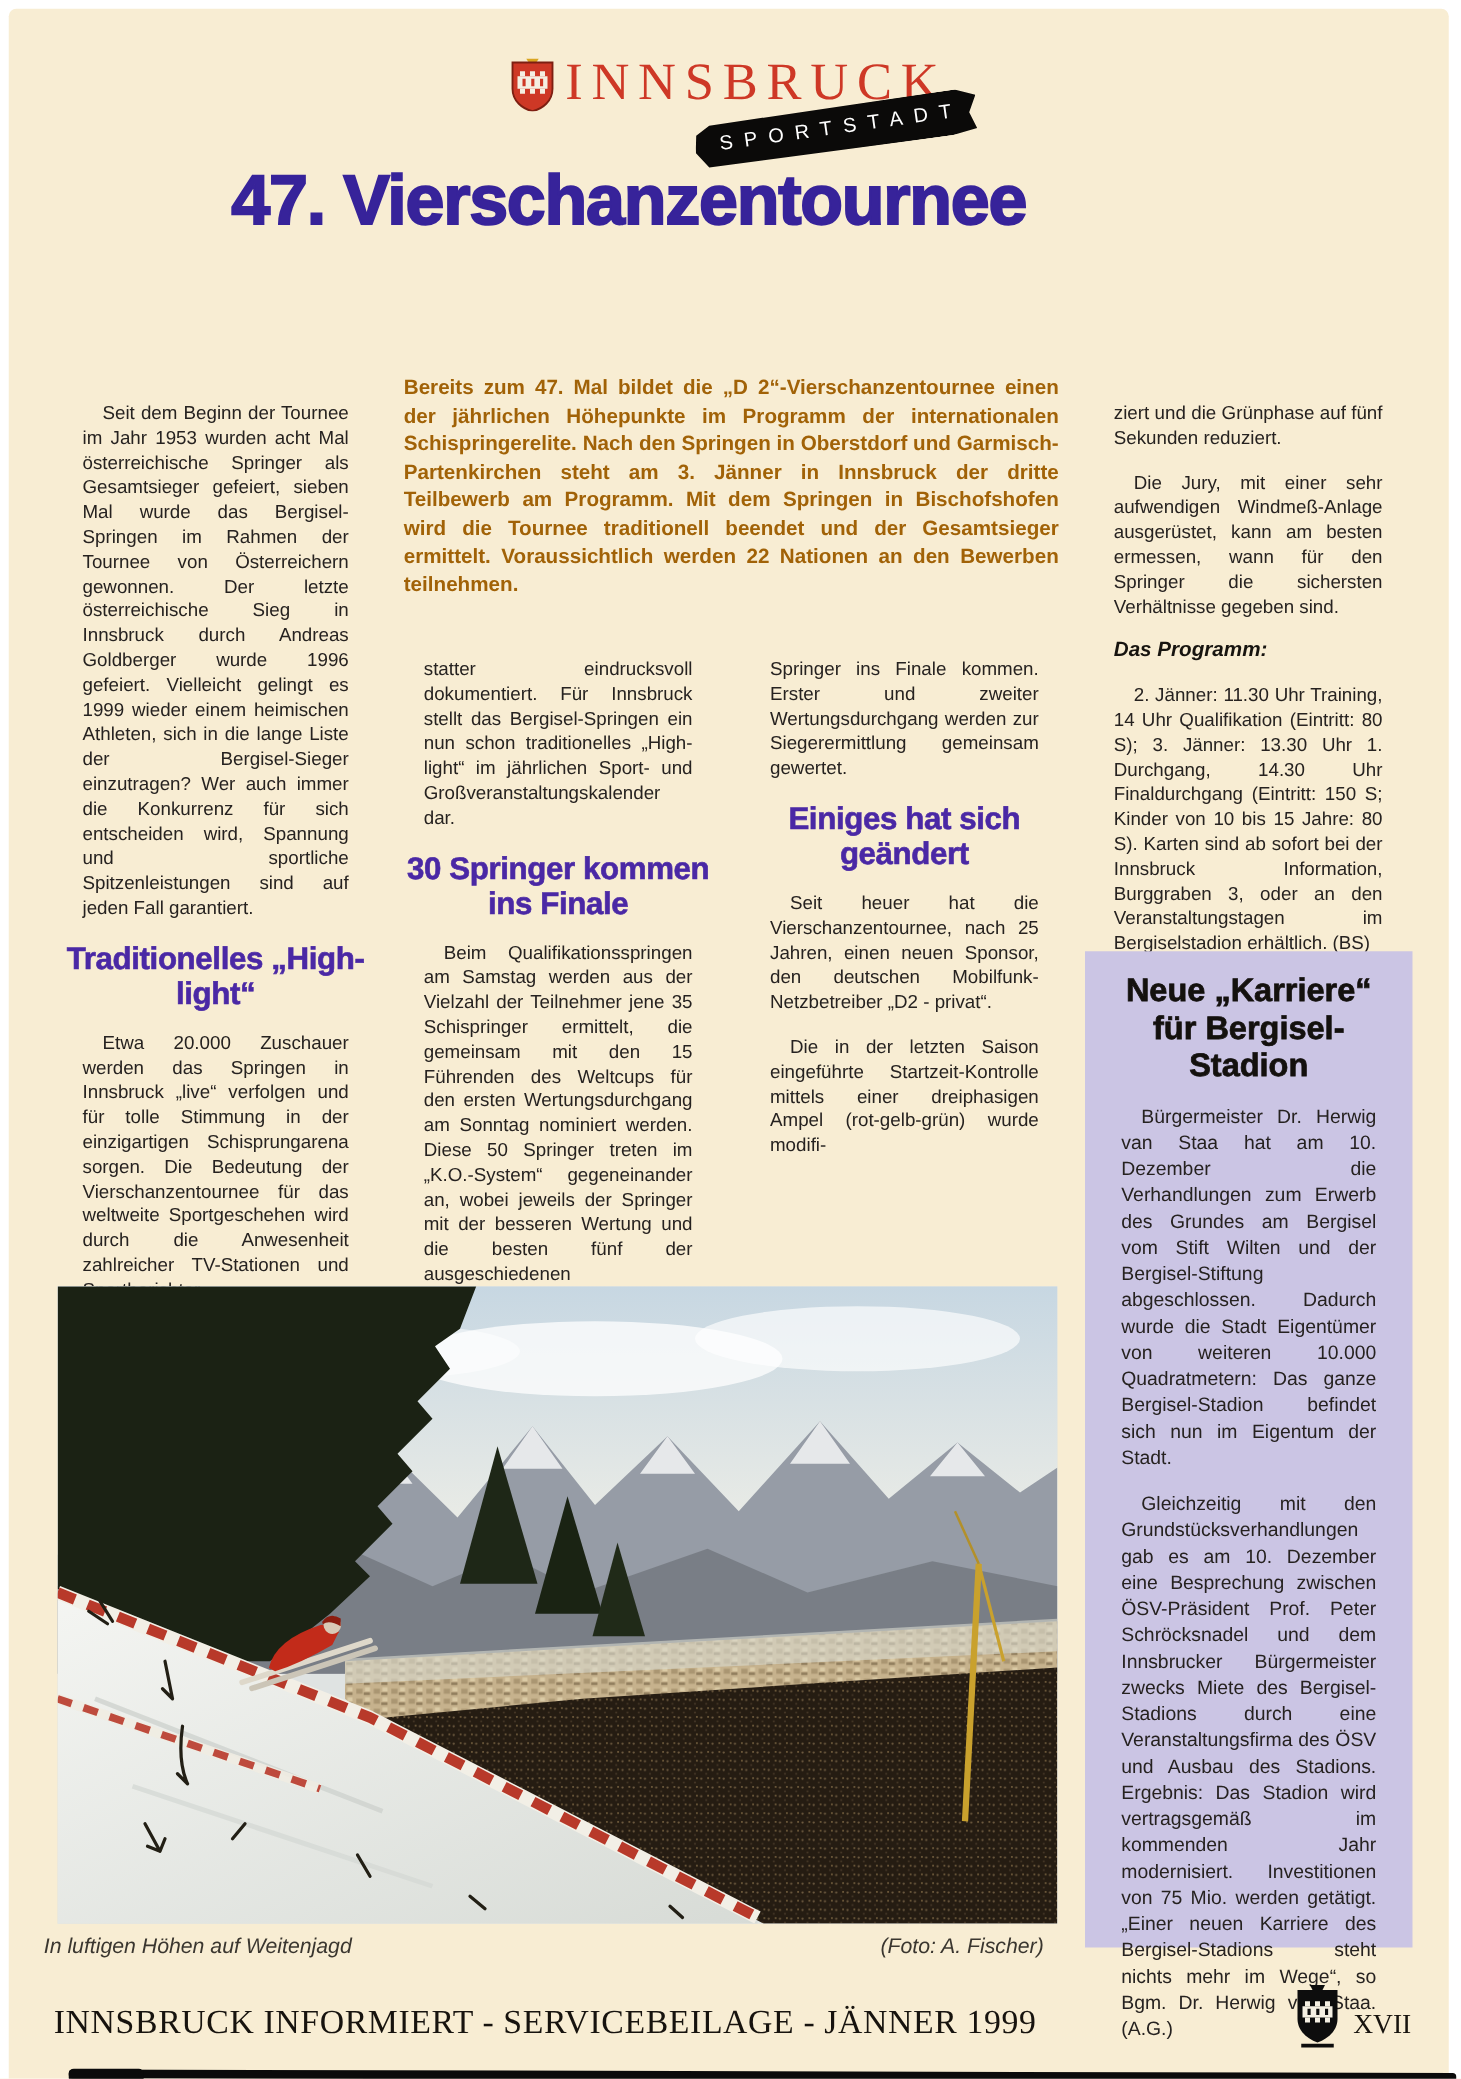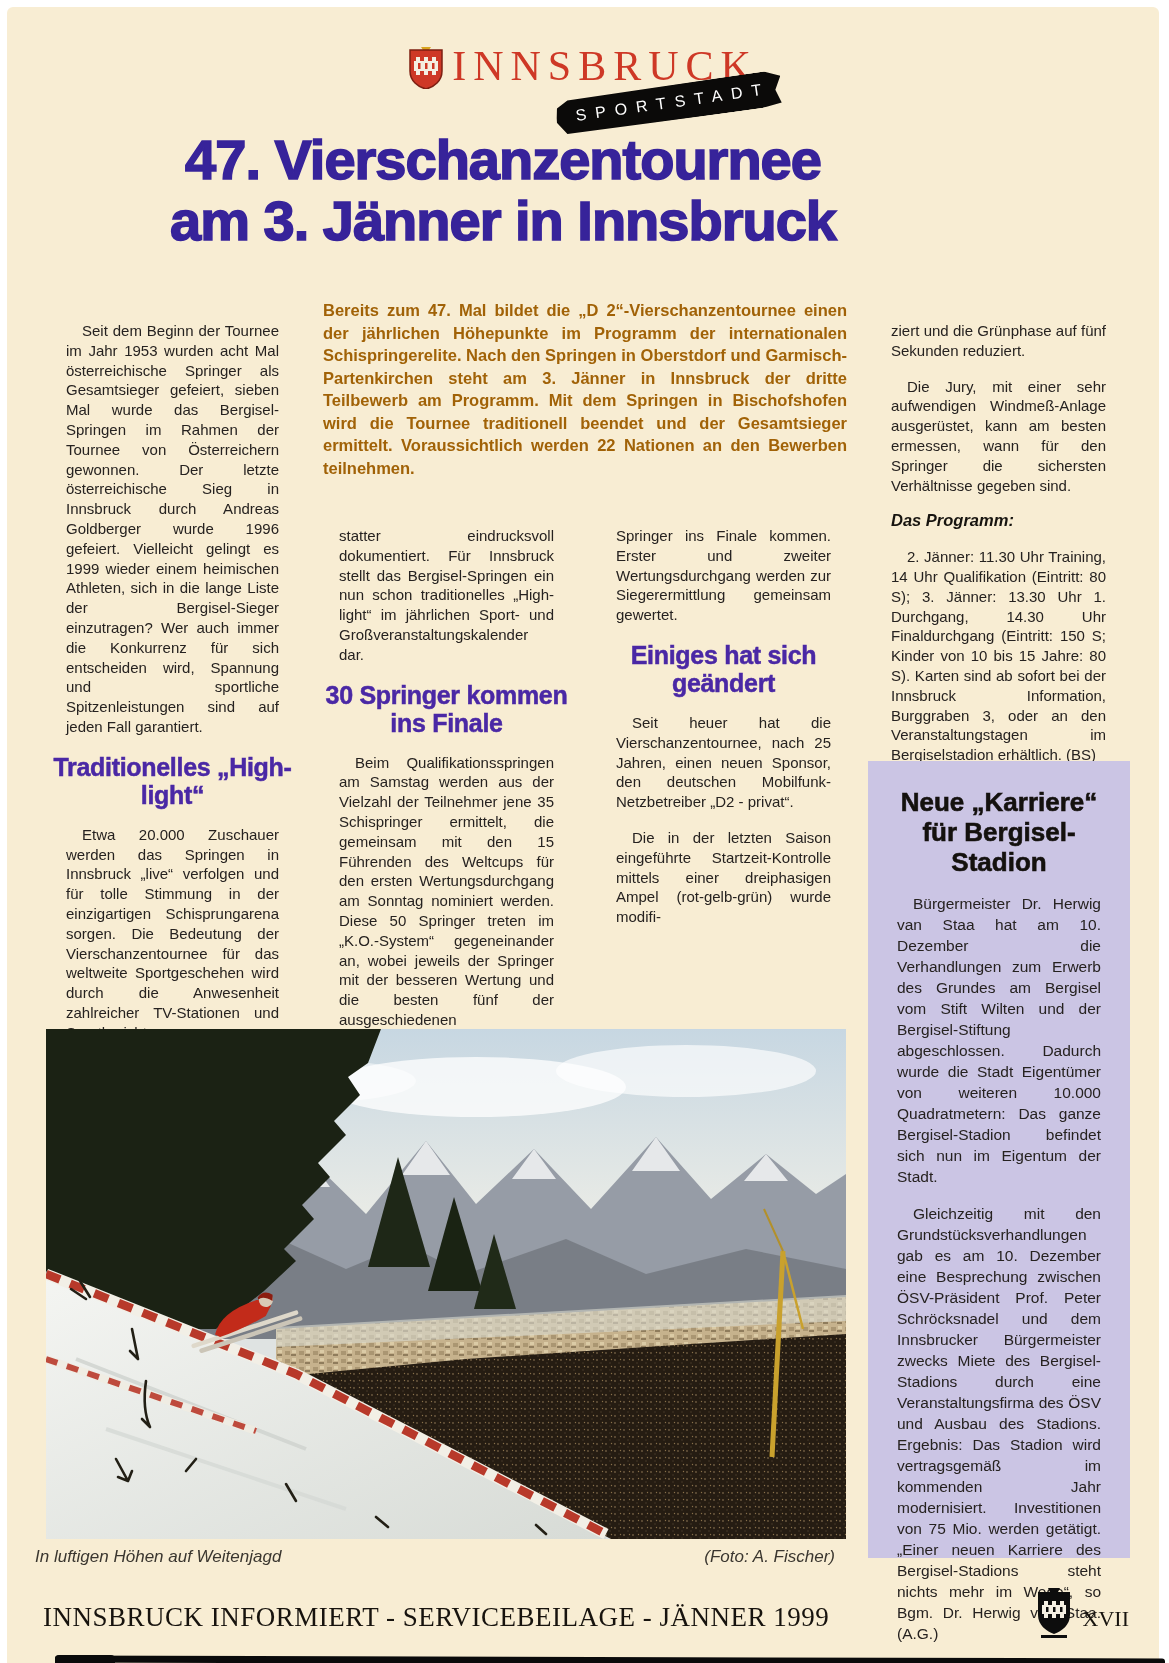--- a/index.html
+++ b/index.html
@@ -45,21 +45,21 @@
   .c3{left:593px;top:503px;width:247px;}
   .c4{left:868px;top:298px;width:247px;}
   .subhead{
     color:#4a28a5;font-weight:bold;font-size:25px;line-height:28px;text-align:center;
     margin:16px 0 12px;letter-spacing:-0.3px;-webkit-text-stroke:0.5px #4a28a5;
   }
   .runhead{font-weight:bold;color:#17140f;font-size:16.5px;margin:14px 0 2px !important;text-indent:16px;font-style:italic;}
   
   .sidebox{
     position:absolute;left:861px;top:754px;width:262px;height:797px;
-    background:#cbc5e4;box-sizing:border-box;padding:22px 13px;
+    background:#cbc5e4;box-sizing:border-box;padding:12px 13px;
   }
   .sidebox .bodytext{font-size:15.5px;line-height:21px;}
   .box-title{
     font-weight:bold;color:#14110e;font-size:26px;line-height:30px;text-align:center;
     margin:4px 0 14px;-webkit-text-stroke:0.6px #14110e;
   }
   
   .photo{position:absolute;left:39px;top:1022px;width:800px;height:510px;overflow:hidden;background:#dfe3e2;}
   .caption-row{position:absolute;left:28px;top:1540px;width:800px;font-style:italic;font-size:17px;color:#3a362f;}
   .caption-row .credit{float:right;}
@@ -103,21 +103,20 @@
       </svg>
       <span class="logo-text">INNSBRUCK</span>
     </div>
   </div>
   <div class="banner">
     <span>SPORTSTADT</span>
   </div>
 
   <div class="title">
     <span style="display:block">47. Vierschanzentournee</span>
-    <span style="display:block">am 3. Jänner in Innsbruck</span>
   </div>
 
   <div class="lede">Bereits zum 47. Mal bildet die „D 2“-Vierschanzentournee einen der jährlichen Höhepunkte im Programm der internationalen Schispringerelite. Nach den Springen in Oberstdorf und Garmisch-Partenkirchen steht am 3. Jänner in Innsbruck der dritte Teilbewerb am Programm. Mit dem Springen in Bischofshofen wird die Tournee traditionell beendet und der Gesamtsieger ermittelt. Voraussichtlich werden 22 Nationen an den Bewerben teilnehmen.</div>
 
   <div class="col c1 bodytext">
     <p class="ind">Seit dem Beginn der Tournee im Jahr 1953 wurden acht Mal österreichische Springer als Gesamtsieger gefeiert, sieben Mal wurde das Bergisel-Springen im Rahmen der Tournee von Österreichern gewonnen. Der letzte österreichische Sieg in Innsbruck durch Andreas Goldberger wurde 1996 gefeiert. Vielleicht gelingt es 1999 wieder einem heimischen Athleten, sich in die lange Liste der Bergisel-Sieger einzutragen? Wer auch immer die Konkurrenz für sich entscheiden wird, Spannung und sportliche Spitzenleistungen sind auf jeden Fall garantiert.</p>
     <div class="subhead">Traditionelles „High-light“</div>
     <p class="ind">Etwa 20.000 Zuschauer werden das Springen in Innsbruck „live“ verfolgen und für tolle Stimmung in der einzigartigen Schisprungarena sorgen. Die Bedeutung der Vierschanzentournee für das weltweite Sportgeschehen wird durch die Anwesenheit zahlreicher TV-Stationen und Sportberichter-</p>
   </div>
 

